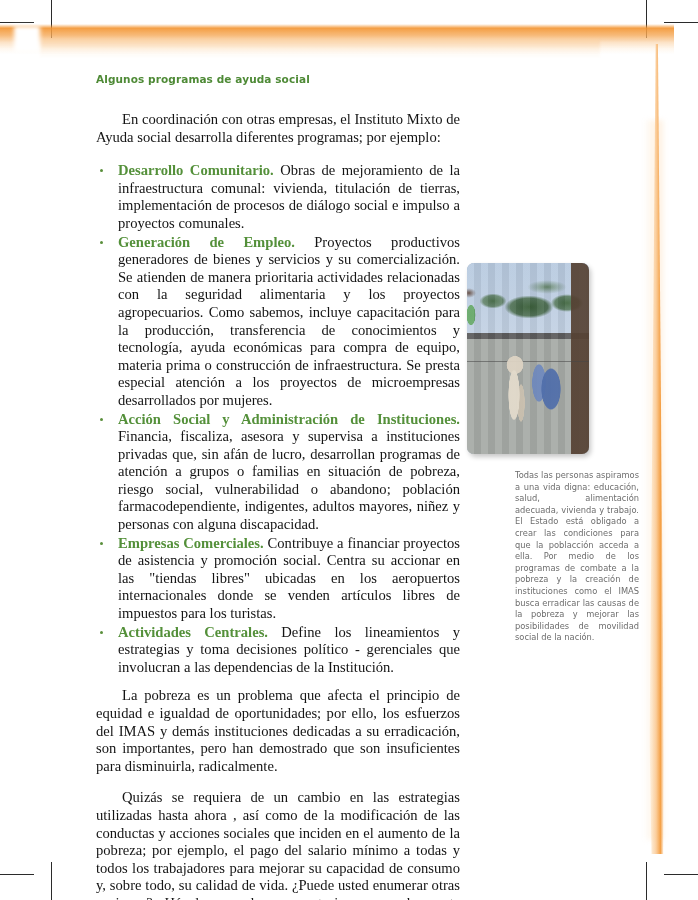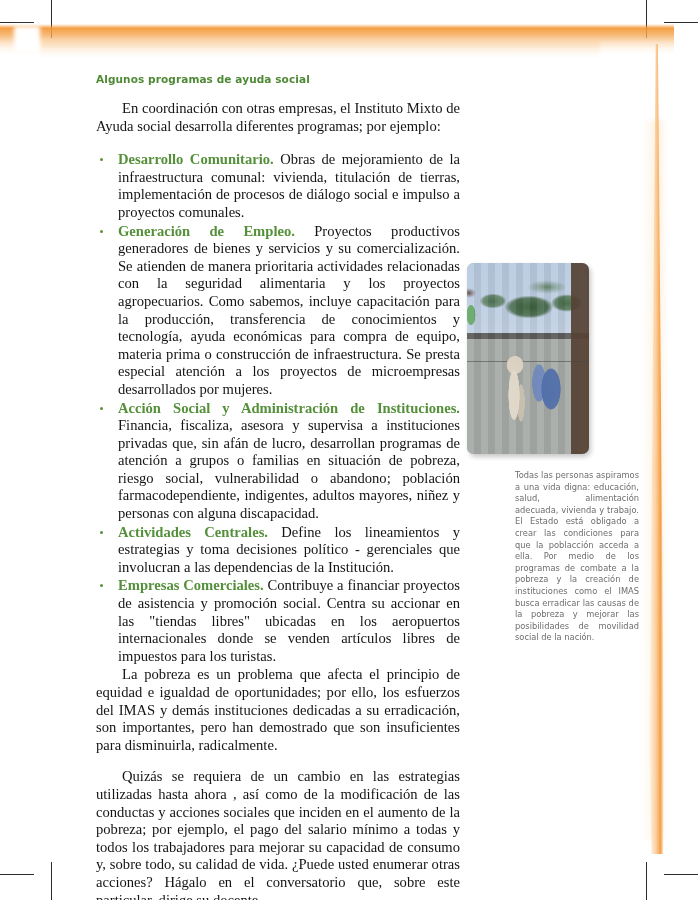--- a/index.html
+++ b/index.html
@@ -115,21 +115,21 @@
   }
 
   .col {
     position: absolute;
     left: 96px;
     top: 100px;
     width: 364px;
   }
 
   p.body-para {
-    margin: 0 0 14px 0;
+    margin: 11px 0 14px 0;
     font-size: 14.6px;
     line-height: 17.6px;
     text-align: justify;
     text-indent: 26px;
     color: #141414;
   }
 
   ul.program-list {
     list-style: none;
     margin: 16px 0 0 0;
@@ -280,24 +280,24 @@
       <li>
         <span class="dot"></span><span class="lead">Desarrollo Comunitario.</span><span> Obras de mejoramiento de la infraestructura comunal: vivienda, titulación de tierras, implementación de procesos de diálogo social e impulso a proyectos comunales.</span>
       </li>
       <li>
         <span class="dot"></span><span class="lead">Generación de Empleo.</span><span> Proyectos productivos generadores de bienes y servicios y su comercialización.  Se atienden de manera prioritaria actividades relacionadas con la seguridad alimentaria y los proyectos agropecuarios. Como sabemos, incluye capacitación para la producción, transferencia de conocimientos y tecnología, ayuda económicas para compra de equipo, materia prima o construcción de infraestructura. Se presta especial atención a los proyectos de microempresas desarrollados por mujeres.</span>
       </li>
       <li>
         <span class="dot"></span><span class="lead">Acción Social y Administración de Instituciones.</span><span> Financia, fiscaliza, asesora  y supervisa a instituciones privadas que, sin afán de lucro, desarrollan programas de atención a grupos o familias en situación de pobreza, riesgo social, vulnerabilidad o abandono; población farmacodependiente, indigentes, adultos mayores, niñez y personas con alguna discapacidad.</span>
       </li>
       <li>
+        <span class="dot"></span><span class="lead">Empresas Comerciales.</span><span> Contribuye a financiar proyectos de asistencia y promoción social.  Centra su accionar en las "tiendas libres" ubicadas en los aeropuertos internacionales donde se venden artículos libres de impuestos para los turistas.</span>
+      </li>
+      <li>
         <span class="dot"></span><span class="lead">Actividades Centrales.</span><span>  Define los lineamientos y estrategias y toma decisiones político - gerenciales que involucran a las dependencias de la Institución.</span>
-      </li>
-      <li>
-        <span class="dot"></span><span class="lead">Empresas Comerciales.</span><span> Contribuye a financiar proyectos de asistencia y promoción social.  Centra su accionar en las "tiendas libres" ubicadas en los aeropuertos internacionales donde se venden artículos libres de impuestos para los turistas.</span>
       </li>
     </ul>
 
     <p class="body-para after-list">La pobreza es un problema que afecta el principio de equidad e igualdad de oportunidades; por ello, los esfuerzos del IMAS y demás instituciones dedicadas a su erradicación, son importantes, pero han demostrado que son insuficientes para disminuirla, radicalmente.</p>
 
     <p class="body-para">Quizás se requiera de un cambio en las estrategias utilizadas hasta ahora , así como de la modificación de las conductas y acciones sociales que inciden en el aumento de la pobreza; por ejemplo, el pago del salario mínimo a  todas y todos los trabajadores para mejorar su capacidad de consumo y, sobre todo, su calidad de vida. ¿Puede usted enumerar otras acciones? Hágalo en el conversatorio que, sobre este particular, dirige su docente.</p>
 
   </div>
 
   <div class="photo-frame">

